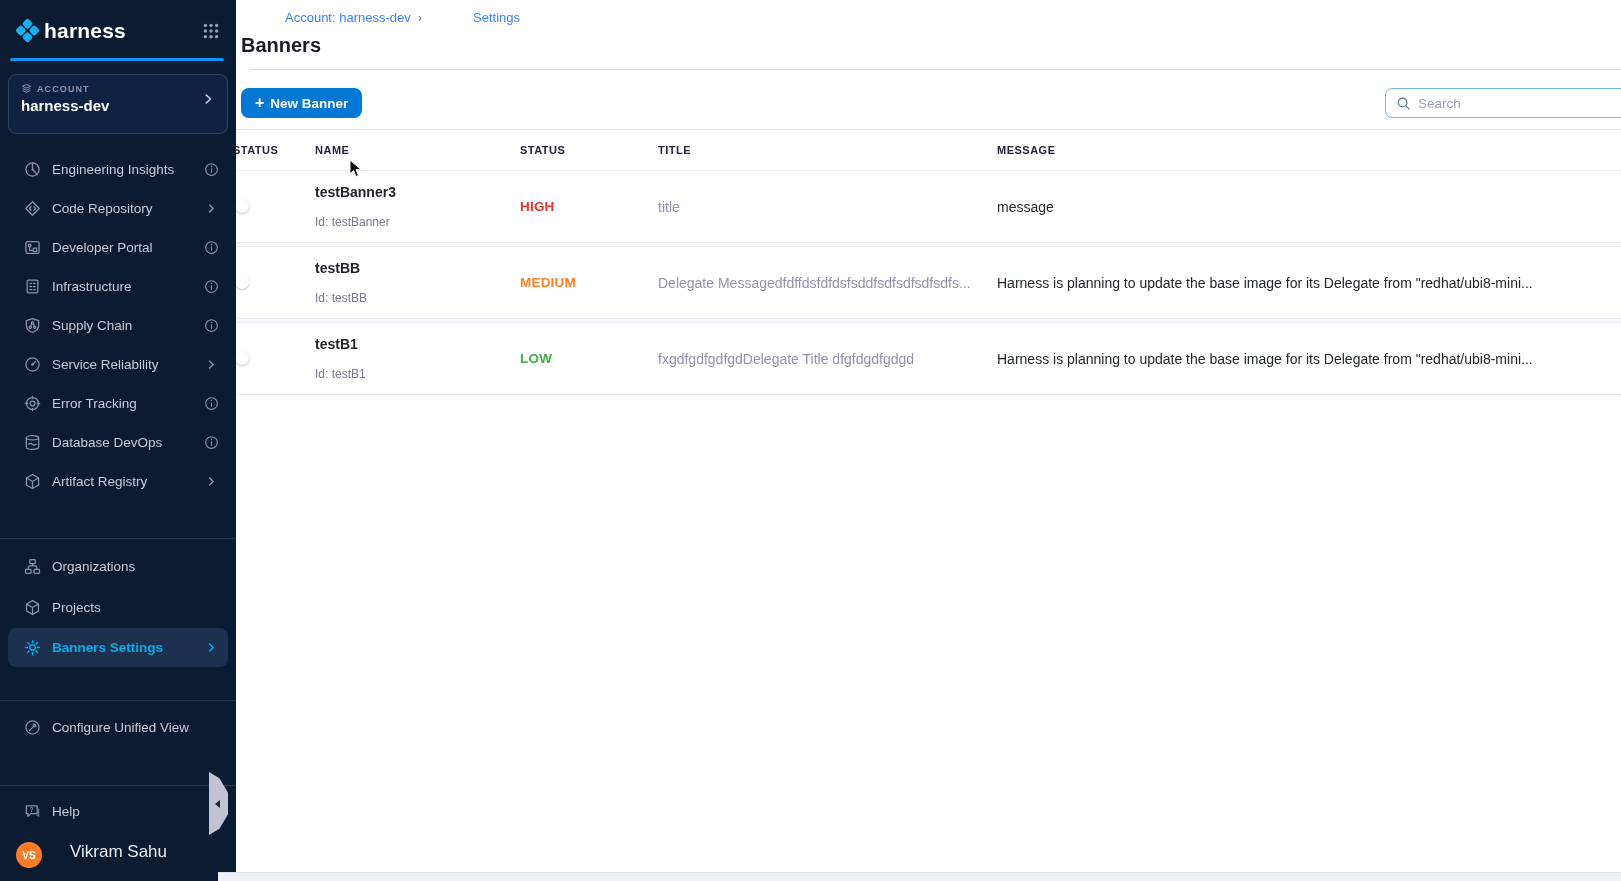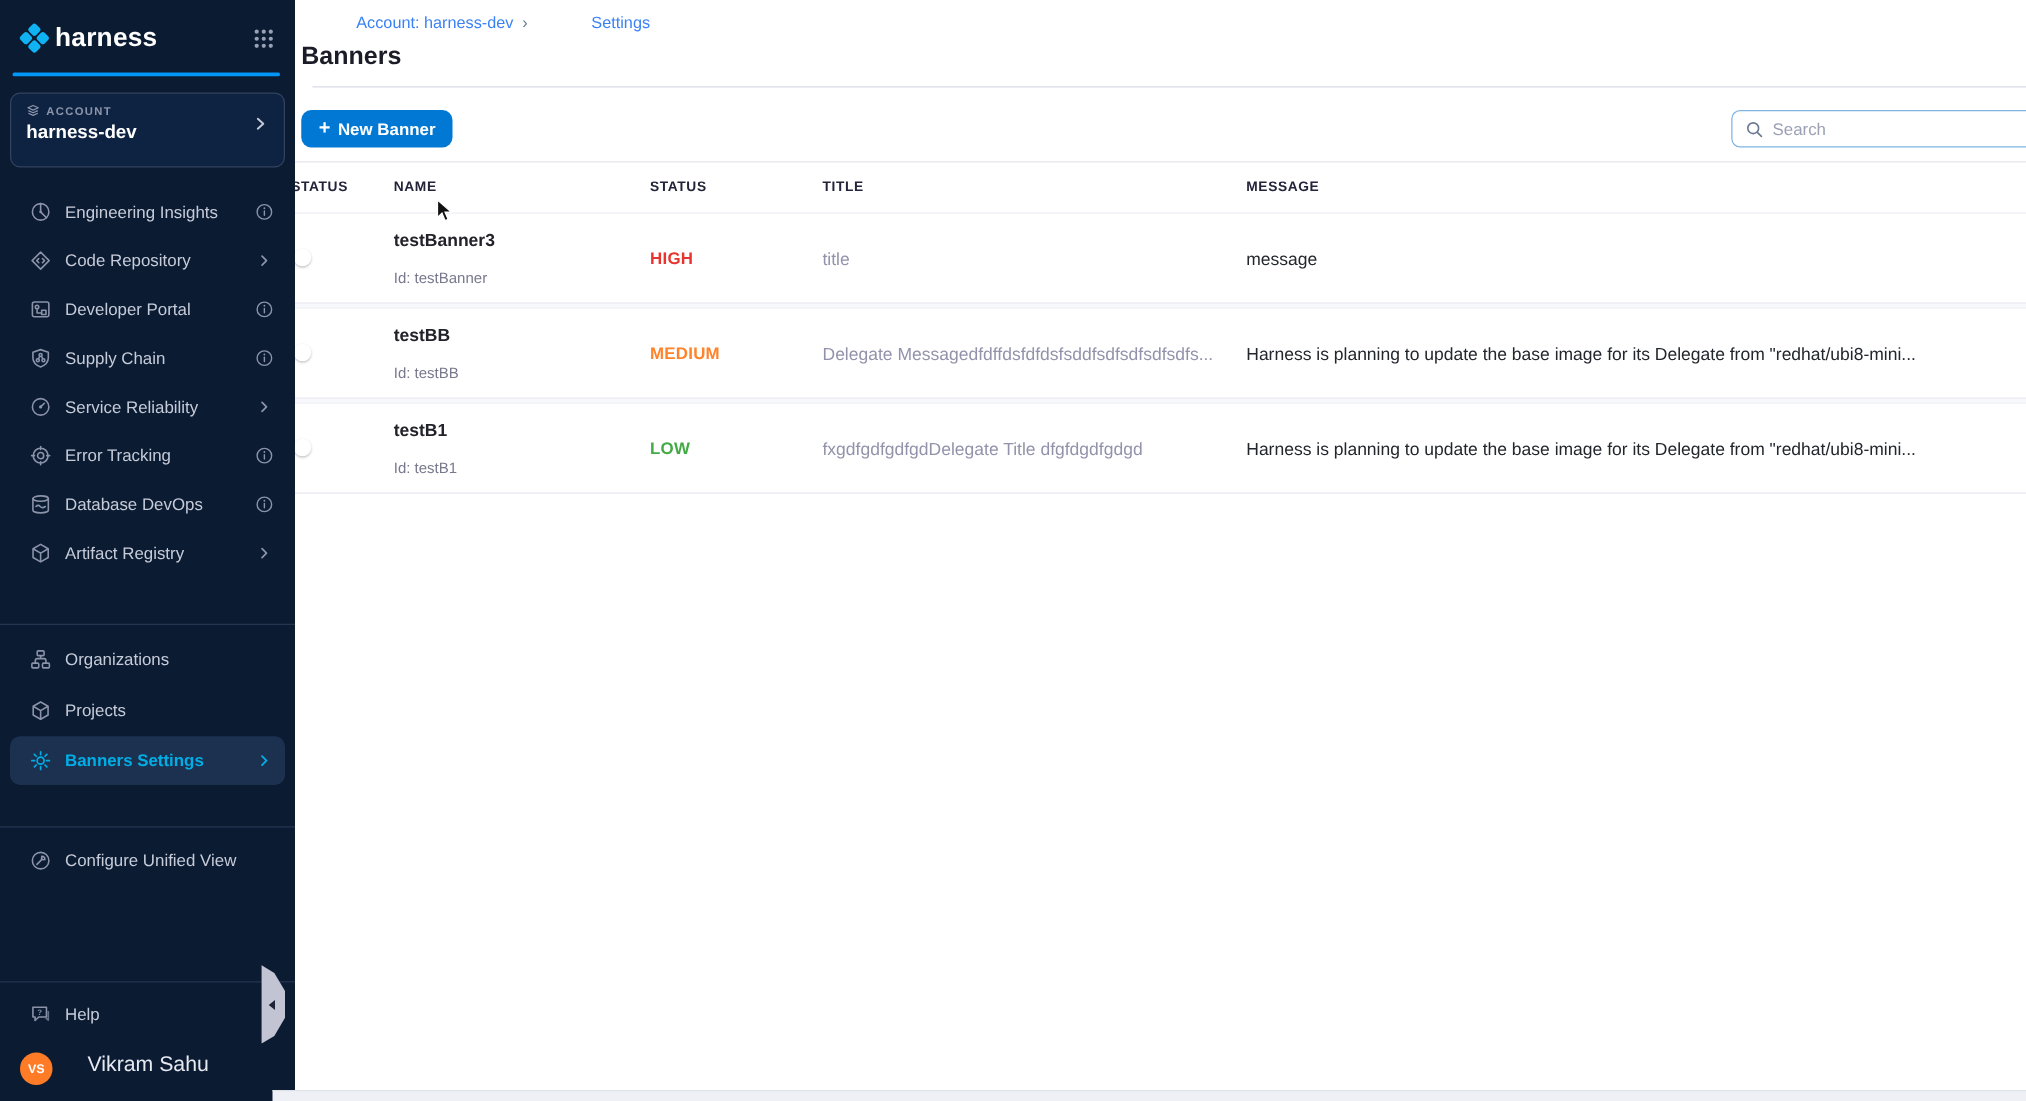--- a/index.html
+++ b/index.html
@@ -208,20 +208,36 @@
       <span class="trail">
           <svg class="icon" viewBox="0 0 16 16" fill="none" stroke="currentColor" stroke-width="1.2">
             <circle cx="8" cy="8" r="6.2"></circle>
             <path d="M8 7.3v3.6" stroke-linecap="round"></path>
             <circle cx="8" cy="4.9" r=".8" fill="currentColor" stroke="none"></circle>
           </svg>
         </span>
     </div>
     <div class="nav-item">
       <span class="nav-icon">
+          <svg class="icon" viewBox="0 0 16 16" fill="none" stroke="currentColor" stroke-width="1.2" stroke-linecap="round">
+            <rect x="3" y="2" width="10" height="12" rx="1"></rect>
+            <path d="M5.5 5h1.6M8.9 5h1.6M5.5 8h1.6M8.9 8h1.6M5.5 11h1.6M8.9 11h1.6"></path>
+          </svg>
+        </span>
+      <span>Infrastructure</span>
+      <span class="trail">
+          <svg class="icon" viewBox="0 0 16 16" fill="none" stroke="currentColor" stroke-width="1.2">
+            <circle cx="8" cy="8" r="6.2"></circle>
+            <path d="M8 7.3v3.6" stroke-linecap="round"></path>
+            <circle cx="8" cy="4.9" r=".8" fill="currentColor" stroke="none"></circle>
+          </svg>
+        </span>
+    </div>
+    <div class="nav-item">
+      <span class="nav-icon">
           <svg class="icon" viewBox="0 0 16 16" fill="none" stroke="currentColor" stroke-width="1.2" stroke-linejoin="round">
             <path d="M8 1.6l5.8 1.9v4.2c0 3.4-2.3 5.6-5.8 6.9-3.5-1.3-5.8-3.5-5.8-6.9V3.5z"></path>
             <circle cx="8" cy="5.6" r="1.1"></circle>
             <circle cx="5.9" cy="9.6" r="1.1"></circle>
             <circle cx="10.1" cy="9.6" r="1.1"></circle>
             <path d="M7.3 6.6l-1 1.9M8.7 6.6l1 1.9"></path>
           </svg>
         </span>
       <span>Supply Chain</span>
       <span class="trail">

